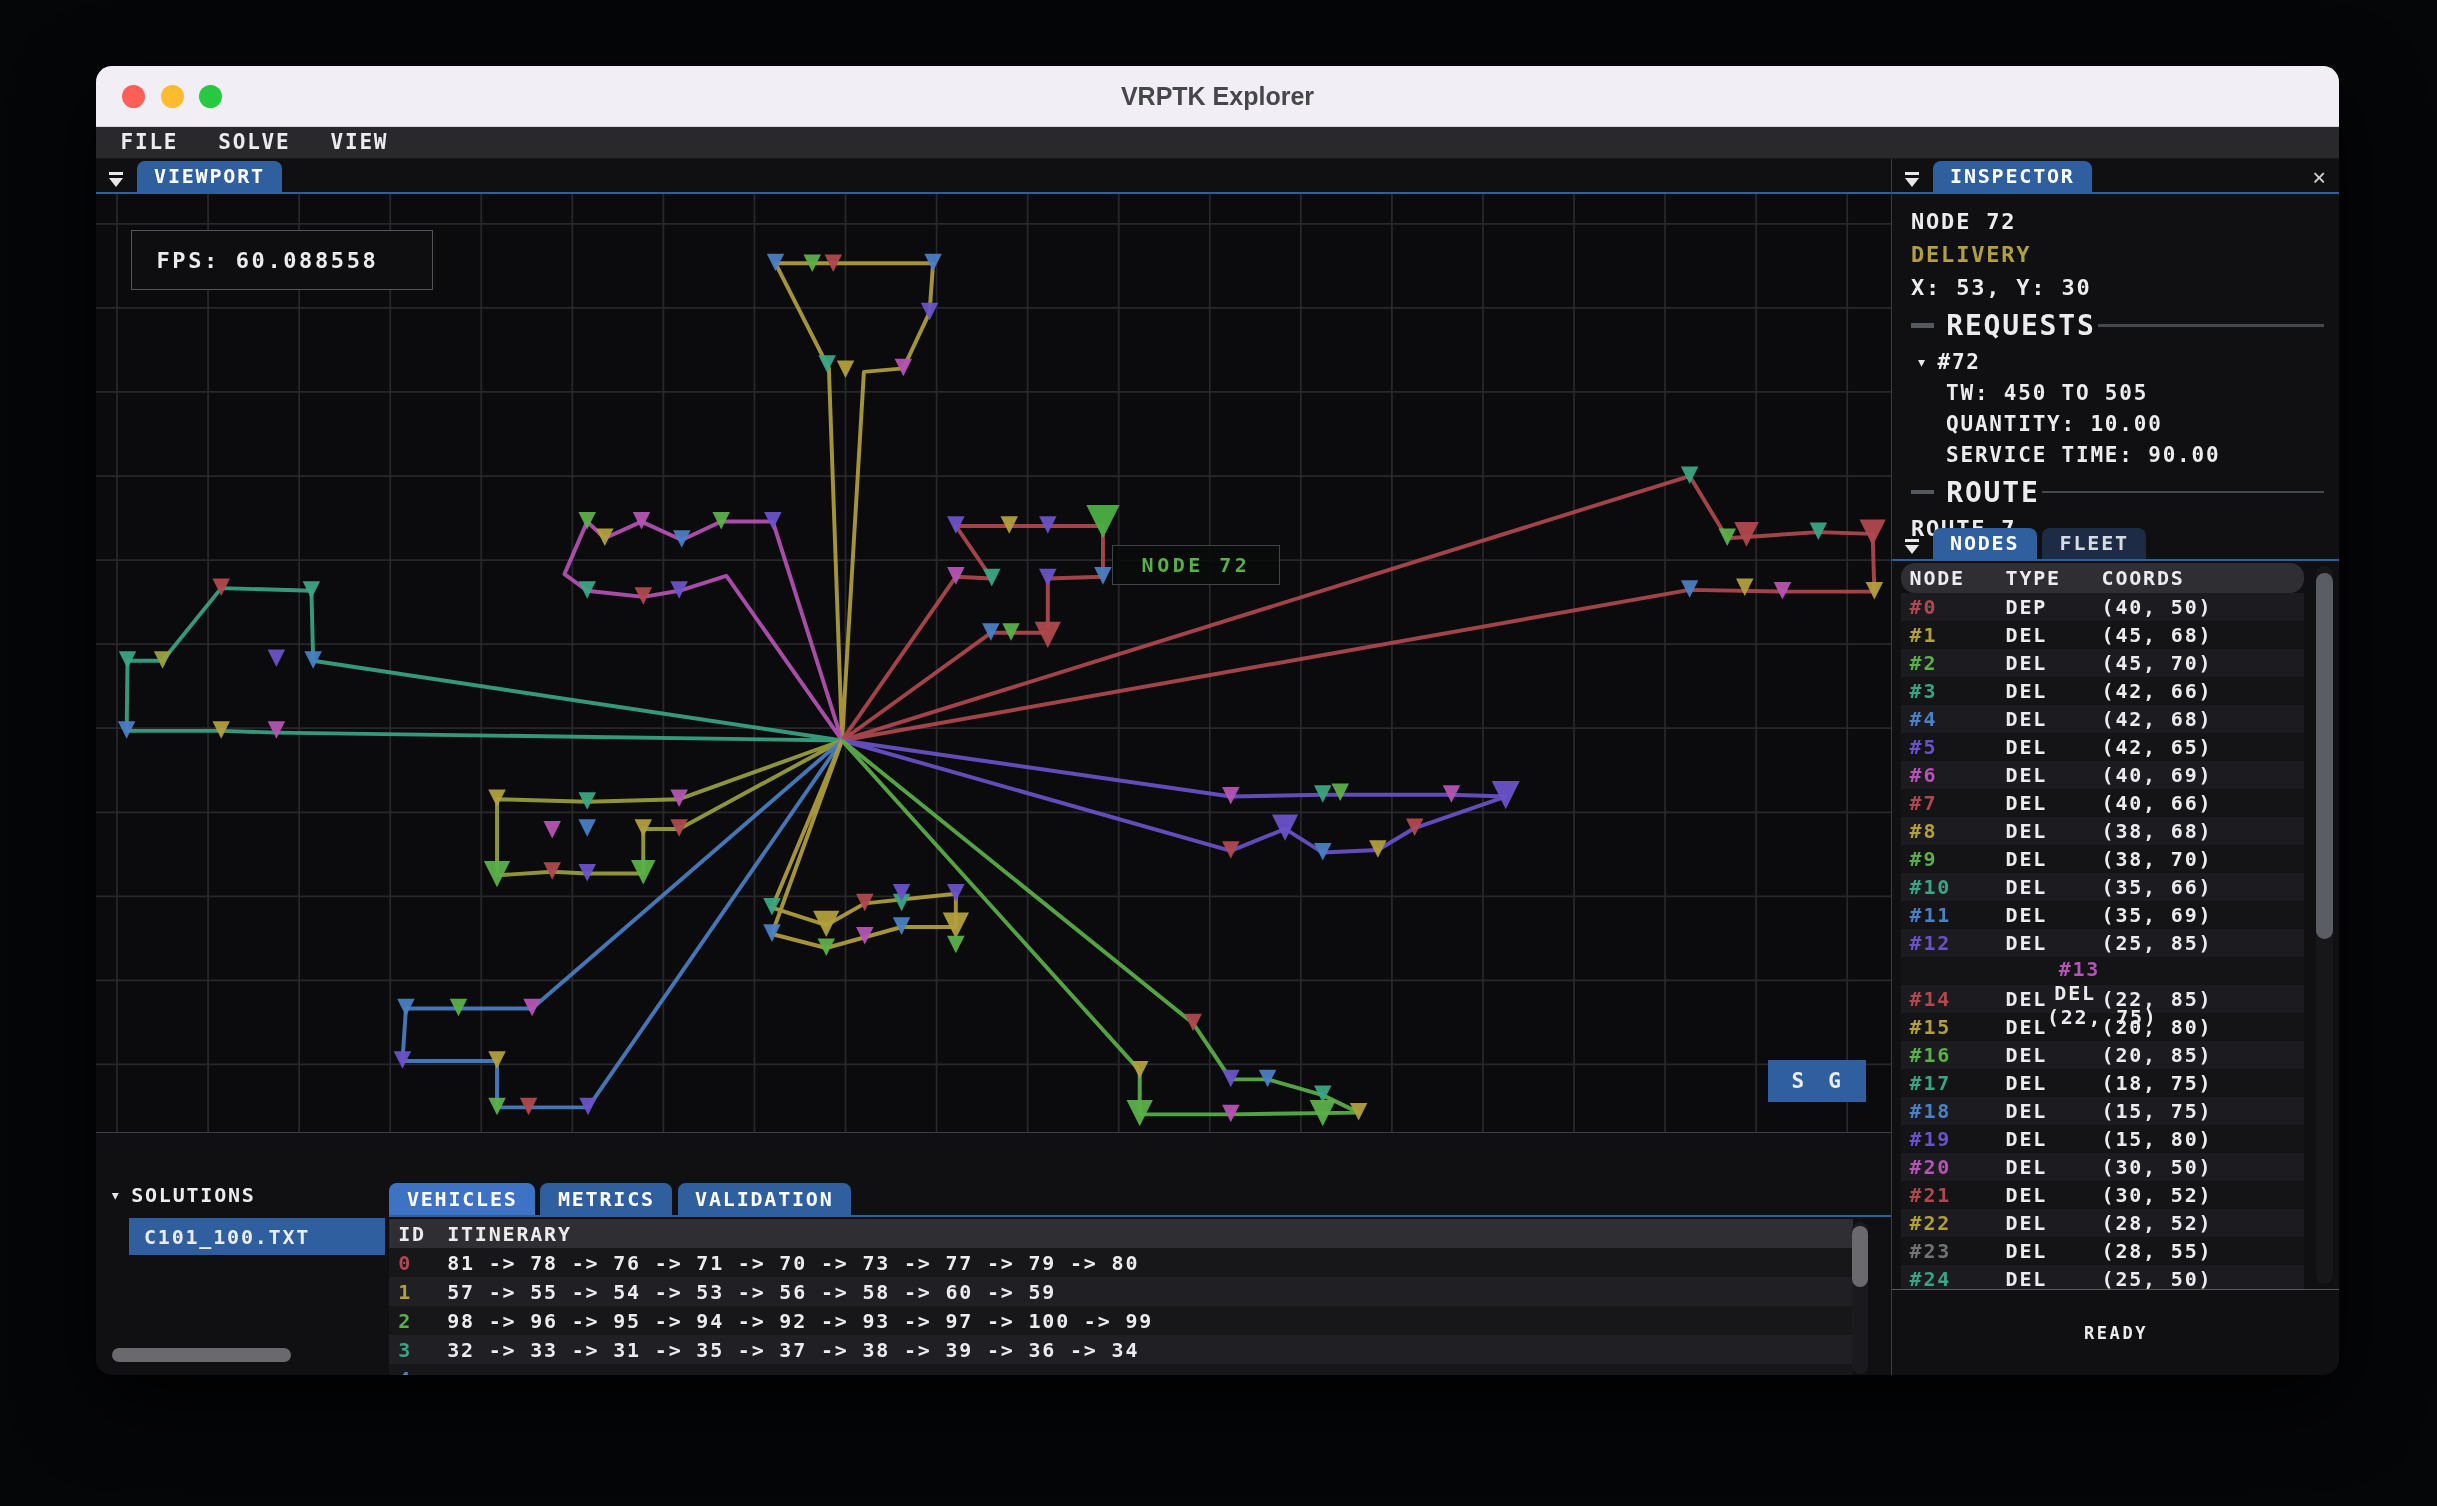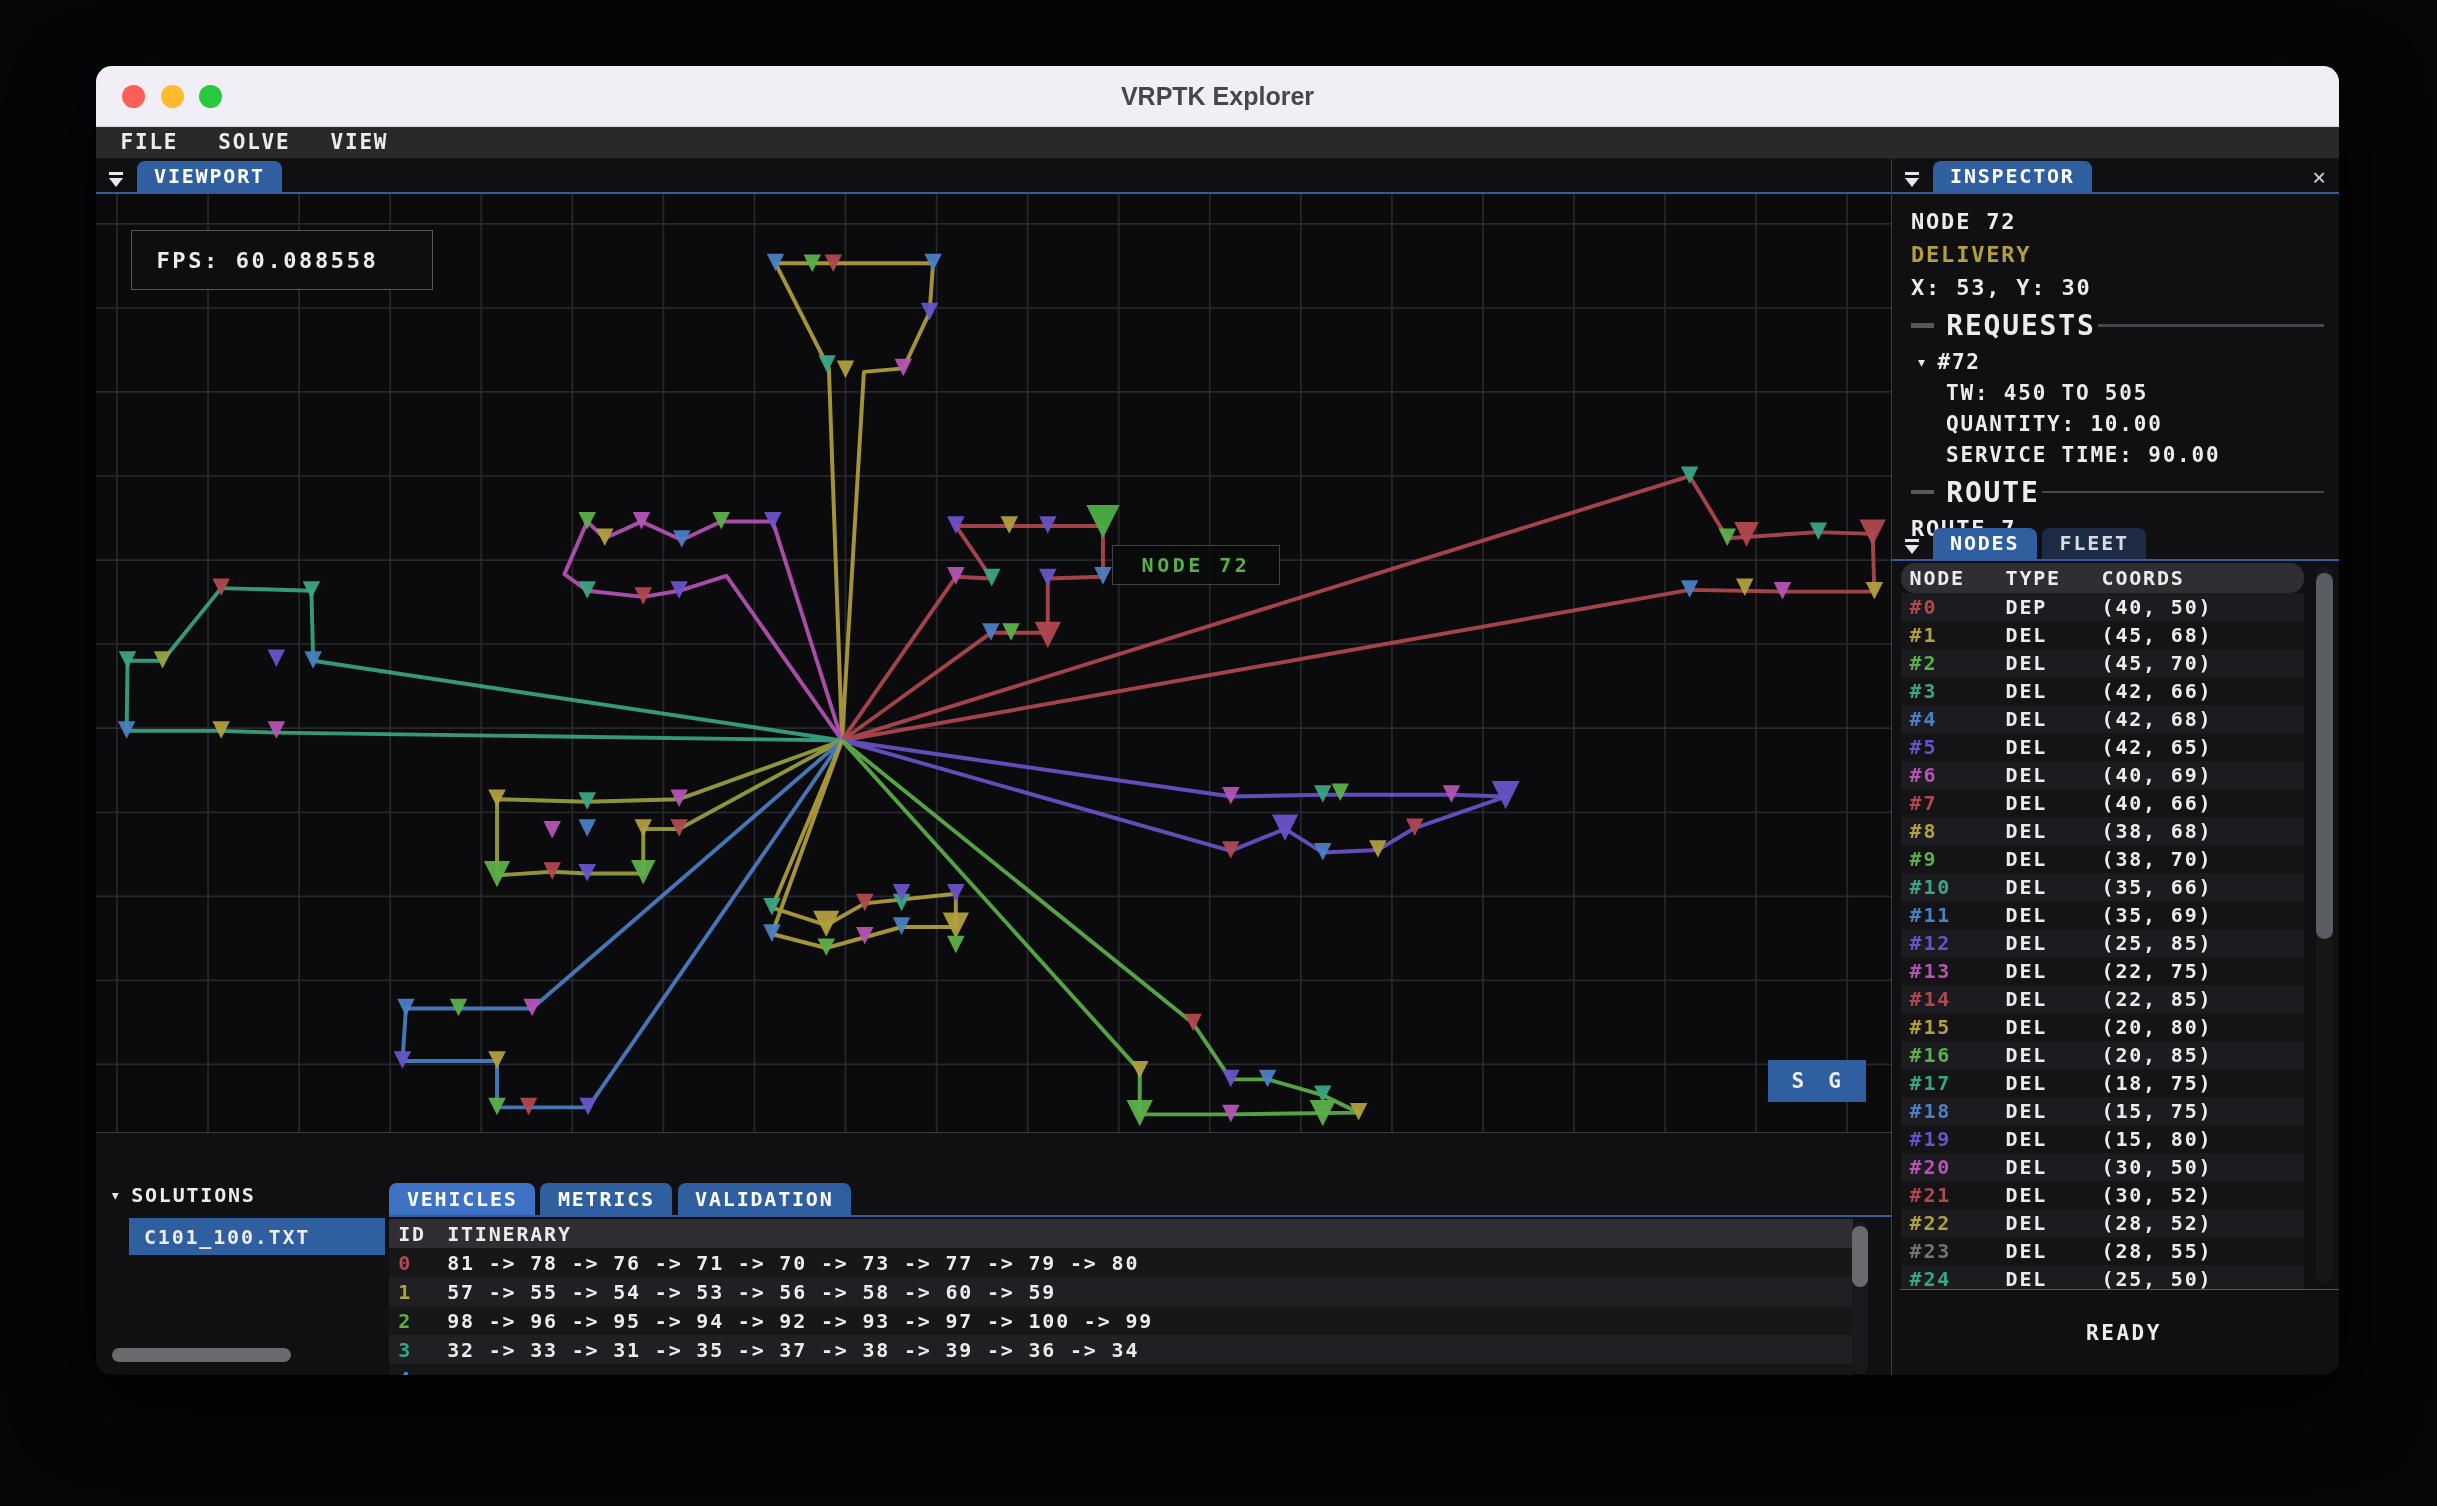--- a/index.html
+++ b/index.html
@@ -73,22 +73,22 @@
   
   .nodes-tabbar{left:0;top:363px;width:448px;height:39px;}
   .ntable{position:absolute;left:0;top:402px;width:448px;height:729px;overflow:hidden;}
   .nheader{position:absolute;left:8.8px;top:1.8px;width:403px;height:30px;background:#2e2e33;display:flex;align-items:center;font-size:20px;border-radius:14px;}
   .nheader .h1{margin-left:8.8px;width:96px;} .nheader .h2{width:96px;}
   .nrows{position:absolute;left:8.8px;top:31.5px;width:403px;height:697px;}
   .nrow{width:100%;height:28px;display:flex;align-items:center;font-size:20px;}
   .nrow .cid{margin-left:8.8px;width:96px;} .nrow .ctype{width:96px;}
   .nscroll-track{position:absolute;right:7px;top:5.3px;width:17.5px;height:718px;background:#17171a;border-radius:8.8px;}
   .nscroll-thumb{position:absolute;left:0;top:7px;width:17.5px;height:366px;background:#5a5d63;border-radius:8.8px;}
-  .statusbar{position:absolute;left:8px;top:1130px;width:448px;height:86px;border-top:1.8px solid #55585f;
-             display:flex;align-items:center;justify-content:center;font-size:21px;letter-spacing:2.6px;}
+  .statusbar{position:absolute;left:0;top:1130px;width:448px;height:86px;border-top:1.8px solid #55585f;
+             display:flex;align-items:center;justify-content:center;font-size:17px;letter-spacing:2.6px;}
 </style>
 </head>
 <body>
 
 <div class="stage">
   <div class="window">
 
     <div class="titlebar">
       <div class="dot r"></div>
       <div class="dot y"></div>
@@ -415,21 +415,21 @@
             <div class="nrow px" style="background: rgb(20, 20, 23);">
               <span class="cid" style="color: rgb(74, 128, 196);">#11</span>
               <span class="ctype">DEL</span>
               <span>(35, 69)</span>
             </div>
             <div class="nrow px" style="background: rgb(28, 28, 32);">
               <span class="cid" style="color: rgb(106, 82, 200);">#12</span>
               <span class="ctype">DEL</span>
               <span>(25, 85)</span>
             </div>
-            <div class="nrow px" style="background: rgb(20, 20, 23);">
+            <div class="nrow px" style="background: rgb(20, 20, 23); flex-direction: column;">
               <span class="cid" style="color: rgb(181, 84, 181);">#13</span>
               <span class="ctype">DEL</span>
               <span>(22, 75)</span>
             </div>
             <div class="nrow px" style="background: rgb(28, 28, 32);">
               <span class="cid" style="color: rgb(176, 73, 79);">#14</span>
               <span class="ctype">DEL</span>
               <span>(22, 85)</span>
             </div>
             <div class="nrow px" style="background: rgb(20, 20, 23);">

